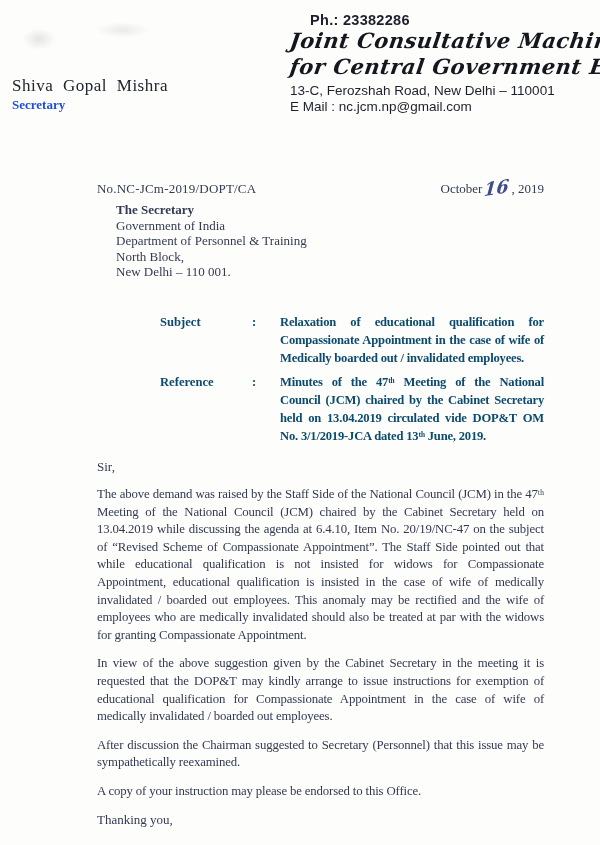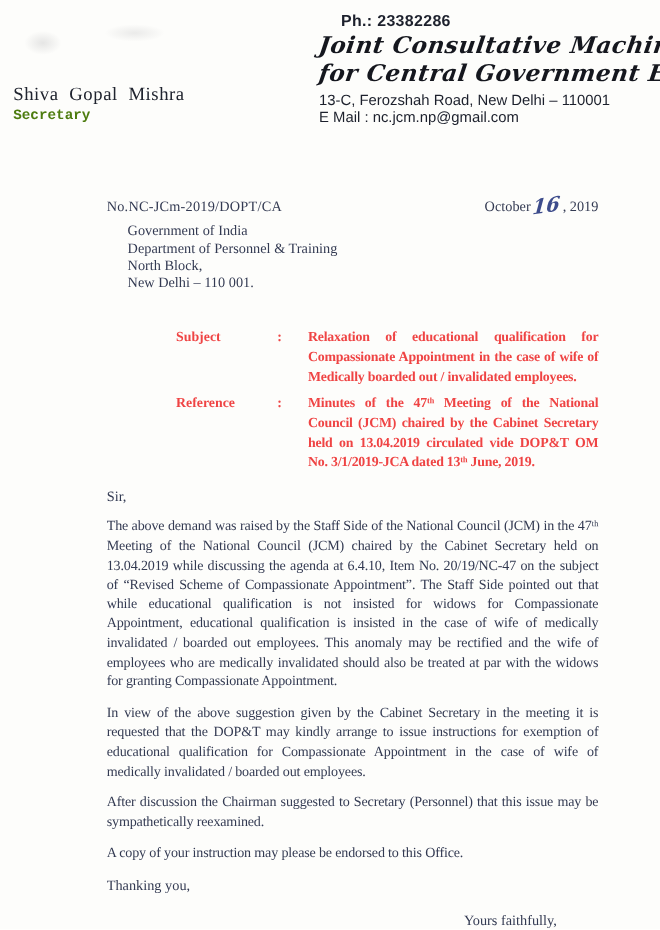--- a/index.html
+++ b/index.html
@@ -16,21 +16,21 @@
   .s2{left:95px;top:22px;width:55px;height:16px;
       background:radial-gradient(ellipse at center,rgba(120,120,125,.14),rgba(120,120,125,0) 70%);}
 
   
   .sender{position:absolute;left:12px;top:76px;width:160px;}
   .sender-name{
     font-family:"Liberation Serif",serif;font-size:17px;color:#20242f;
     letter-spacing:.5px;word-spacing:5px;white-space:nowrap;
   }
   .sender-title{
-    font-family:Liberation Mono, monospace;font-weight:bold;font-size:13px;color:#4d7c0f;
+    font-family:Liberation Serif, serif;font-weight:bold;font-size:13px;color:#1d4ed8;
     margin-top:1px;
   }
 
   
   .letterhead{position:absolute;right:2px;top:12px;width:308px;text-align:left;color:#1c202c;}
   .lh-phone{font-family:"Liberation Sans",sans-serif;font-weight:bold;font-size:14.5px;
             transform:translateX(20px);letter-spacing:.3px;}
   .lh-org{font-family:"Liberation Sans",sans-serif;font-weight:bold;font-size:15.5px;
           margin-top:2px;letter-spacing:.2px;}
   .lh-script{
@@ -50,21 +50,21 @@
   .dateline{white-space:nowrap;}
   .hand{
     display:inline-block;font-family:"DejaVu Serif",serif;font-style:italic;
     font-size:18px;color:#3d4c8c;transform:rotate(-9deg) skewX(-14deg);
     margin:0 2px;position:relative;top:1px;font-weight:bold;
   }
   .recipient{margin:5px 0 0 19px;font-size:13px;line-height:15.6px;}
   .bold{font-weight:bold;}
 
   .labrow{display:grid;grid-template-columns:63px 92px 28px auto;font-weight:bold;
-          font-size:12.6px;line-height:18px;margin-top:0;color:#ef4444;}
+          font-size:12.6px;line-height:18px;margin-top:0;color:#0c4a6e;}
   .labrow .txt{text-align:justify;letter-spacing:-0.2px;}
   .subj{margin-top:33px;}
   .refr{margin-top:6px;}
 
   .salutation{margin-top:14px;font-size:13px;}
   .para{
     margin:11px 0 0 0;font-size:12.8px;line-height:17.6px;text-align:justify;
     letter-spacing:-0.15px;color:#333a52;
   }
   .thanks{margin-top:12px;font-size:13px;}
@@ -95,20 +95,21 @@
   </div>
 
   <div class="main">
 
     <div class="refrow">
       <span class="refno">No.NC-JCm-2019/DOPT/CA</span>
       <span class="dateline"><span>October</span><span class="hand">16</span><span>, 2019</span></span>
     </div>
 
     <div class="recipient">
+      <div class="bold">The Secretary</div>
       <div>Government of India</div>
       <div>Department of Personnel &amp; Training</div>
       <div>North Block,</div>
       <div>New Delhi – 110 001.</div>
     </div>
 
     <div class="labrow subj">
       <span></span>
       <span class="lab">Subject</span>
       <span class="colon">:</span>

